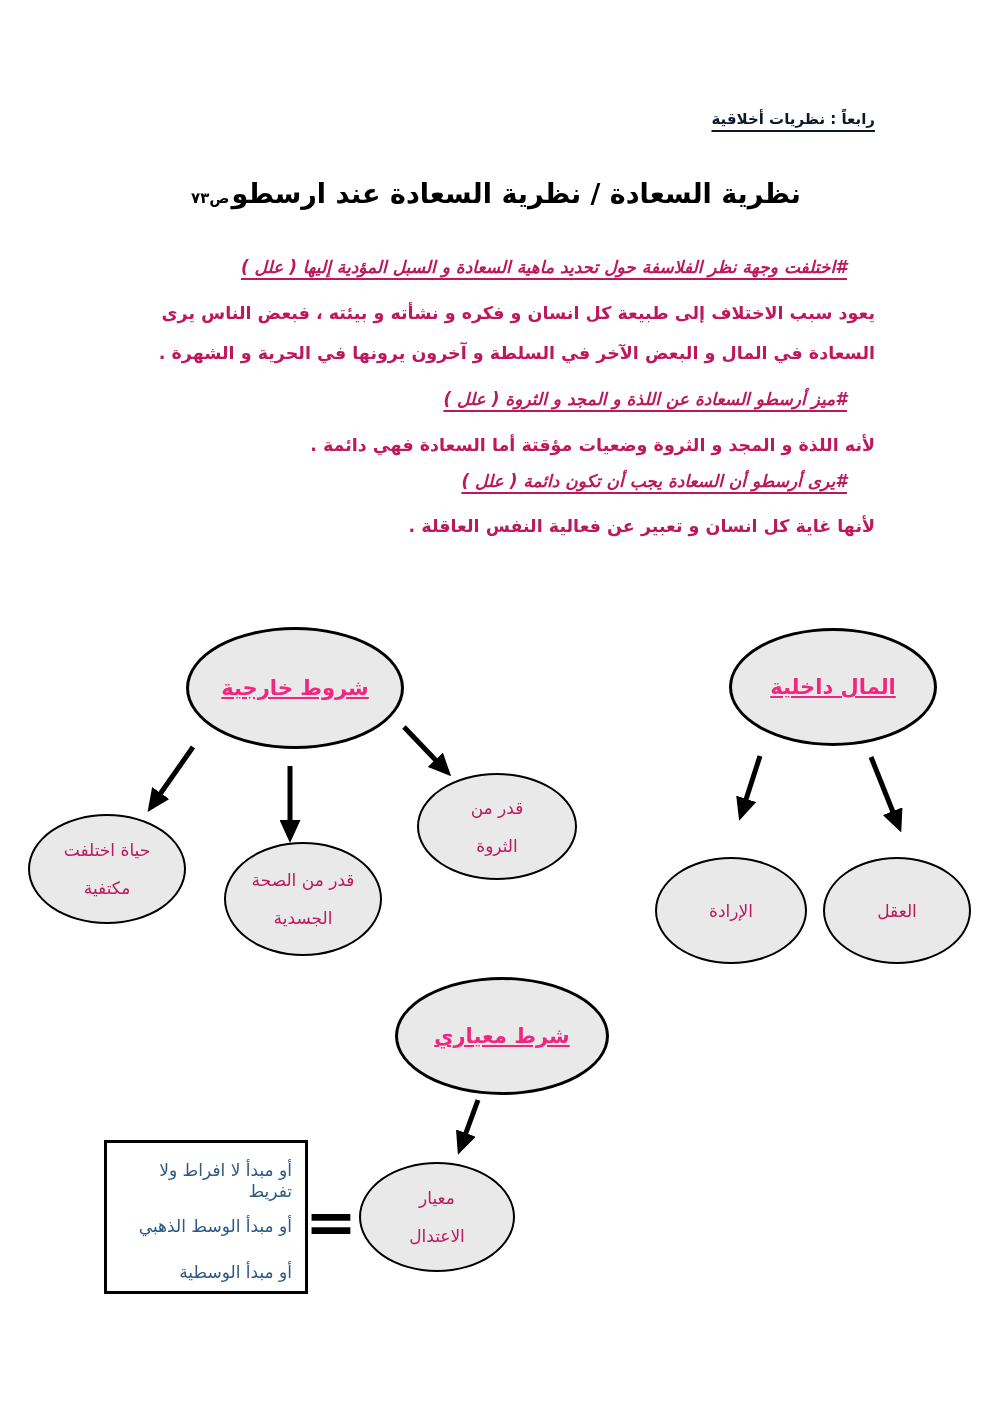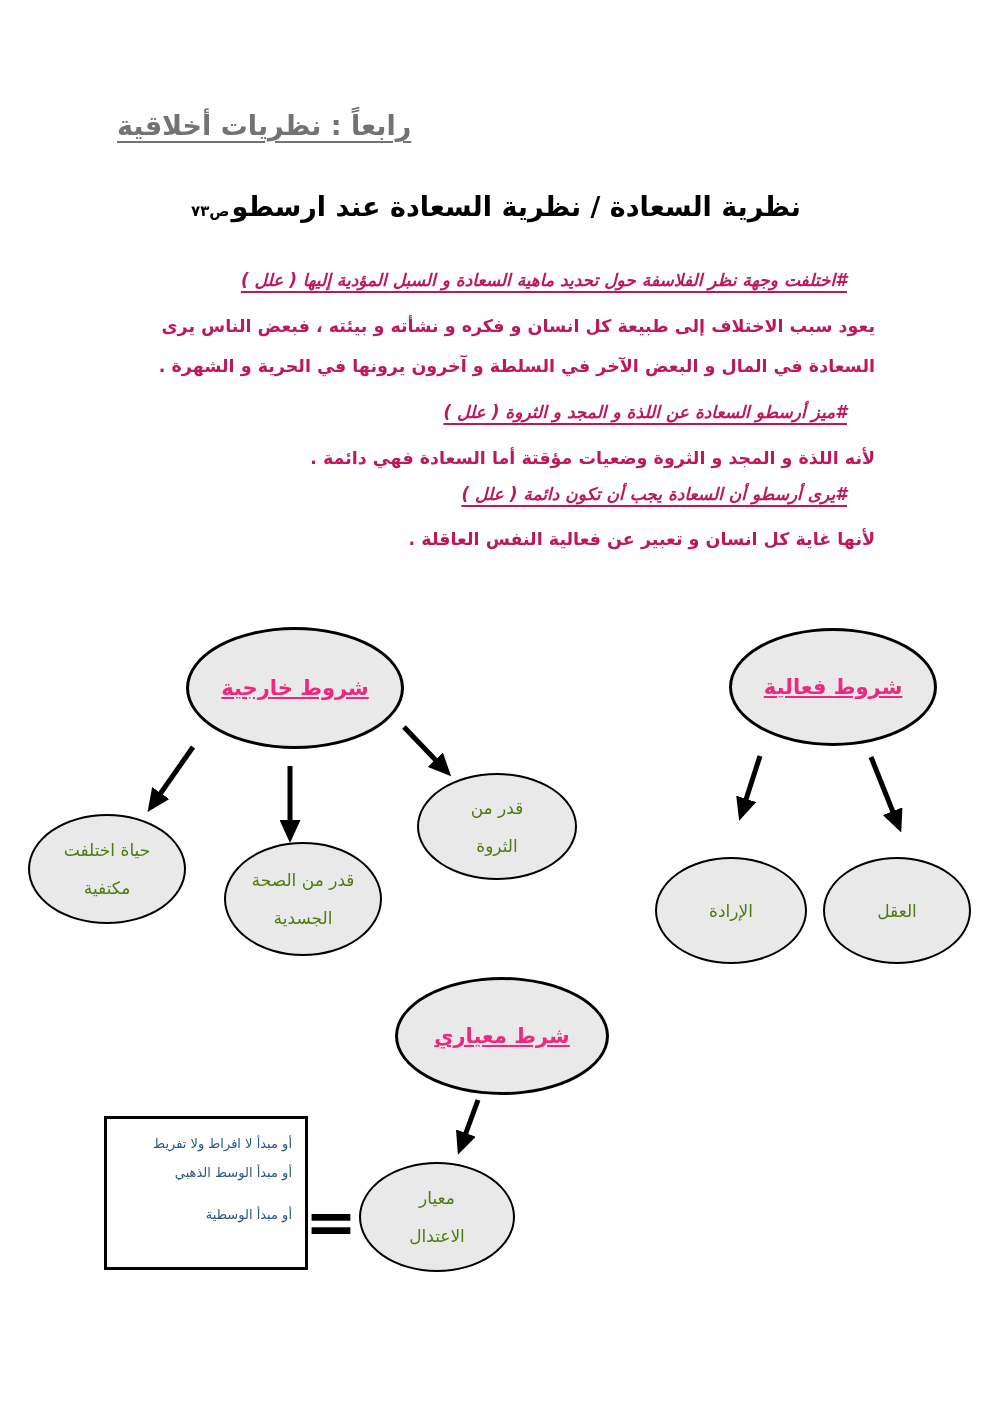--- a/index.html
+++ b/index.html
@@ -5,21 +5,21 @@
   * { margin:0; padding:0; box-sizing:border-box; }
   html,body { background:#ffffff; }
   body { font-family:"DejaVu Sans", sans-serif; }
   .page {
     position:relative; width:992px; height:1403px; margin:0 auto;
     background:#ffffff; overflow:hidden; direction:rtl;
   }
   
   .content { position:absolute; top:0; right:0; left:0; padding:110px 117px 0 117px; }
   .title {
-    text-align:left; font-size:27px; font-weight:bold; color:#737373;
+    text-align:right; font-size:15px; font-weight:bold; color:#0f172a;
     text-decoration:underline; text-decoration-thickness:2px; text-underline-offset:6px;
   }
   .subtitle { text-align:center; margin-top:50px; font-size:27px; font-weight:bold; color:#000; }
   .subtitle .main { text-decoration-thickness:2.5px; text-underline-offset:7px; }
   .subtitle .pageref { font-size:15px; font-weight:bold; margin-right:2px; }
   .question {
     color:#be185d; font-size:17px; font-weight:bold; text-align:right;
     padding-left:2px; padding-right:28px; line-height:1.75;
     text-decoration:underline; text-decoration-thickness:1.5px; text-underline-offset:5px;font-style:italic;
   }
@@ -29,26 +29,26 @@
   .q4 { margin-top:0px; }
   .answer { color:#be185d; font-size:17.5px; font-weight:bold; text-align:right; line-height:40px; margin-top:10px; }
   
   .node {
     position:absolute; border:2.5px solid #000; border-radius:50%;
     background:#E9E9E9; display:flex; flex-direction:column;
     align-items:center; justify-content:center; text-align:center;
   }
   .node.major { border-width:3px; }
   .label-pink { color:#F1267E; font-size:21px; font-weight:bold;text-decoration:underline; }
-  .label-blue { color:#4d7c0f; font-size:17px; font-weight:normal; }
+  .label-blue { color:#be185d; font-size:17px; font-weight:normal; }
   .stack { display:flex; flex-direction:column; row-gap:18px; align-items:center; }
   .alt-box {
-    position:absolute; left:104px; top:1116px; width:204px; height:154px;
+    position:absolute; left:104px; top:1140px; width:204px; height:154px;
     border:3px solid #000; background:#fff; padding:17px 13px 0 8px;
-    color:#2B5884; font-size:13px; text-align:right; line-height:1.25;
+    color:#2B5884; font-size:17px; text-align:right; line-height:1.25;
   }
   .alt-box .line { display:block; }
   .alt-box .l1 { margin-bottom:13px; }
   .alt-box .l2 { margin-bottom:25px; }
   .equals {
     position:absolute; left:300px; top:1186px; width:62px; height:70px;
     display:flex; align-items:center; justify-content:center;
     font-size:62px; font-weight:bold; color:#000; transform:scaleY(0.95);
   }
   .arrows { position:absolute; top:0; left:0; pointer-events:none; }
@@ -96,21 +96,21 @@
     <line x1="760" y1="756" x2="741" y2="815" stroke="#000" stroke-width="5" marker-end="url(#ah)"></line>
     <line x1="871" y1="757" x2="899" y2="827" stroke="#000" stroke-width="5" marker-end="url(#ah)"></line>
     <line x1="478" y1="1100" x2="460" y2="1149" stroke="#000" stroke-width="5" marker-end="url(#ah)"></line>
   </svg>
 
   <div class="node major n-external">
     <span class="label-pink">شروط خارجية</span>
   </div>
 
   <div class="node major n-internal">
-    <span class="label-pink">شروط فعالية</span>
+    <span class="label-pink">المال داخلية</span>
   </div>
 
   <div class="node n-family">
     <div class="stack">
       <span class="label-blue">حياة اختلفت</span>
       <span class="label-blue">مكتفية</span>
     </div>
   </div>
 
   <div class="node n-health">

